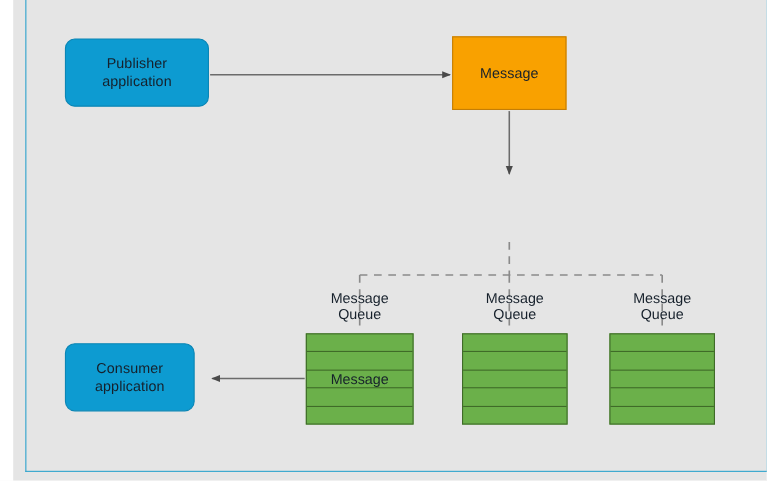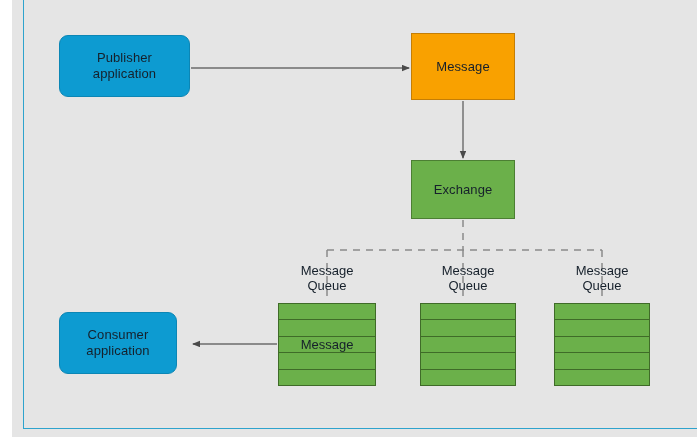--- a/index.html
+++ b/index.html
@@ -152,23 +152,20 @@
     <span>
       <span>Publisher</span><br>
       <span>application</span>
     </span>
   </div>
 
   <div class="node rect-orange" id="message-box">
     <span>Message</span>
   </div>
 
-  <div class="node rect-green" id="exchange-box">
-    <span>Exchange</span>
-  </div>
 
   <div class="node rounded-blue" id="consumer-application">
     <span>
       <span>Consumer</span><br>
       <span>application</span>
     </span>
   </div>
 
   <div class="queue-label" id="queue-1-label">
     <span>Message</span><br>

